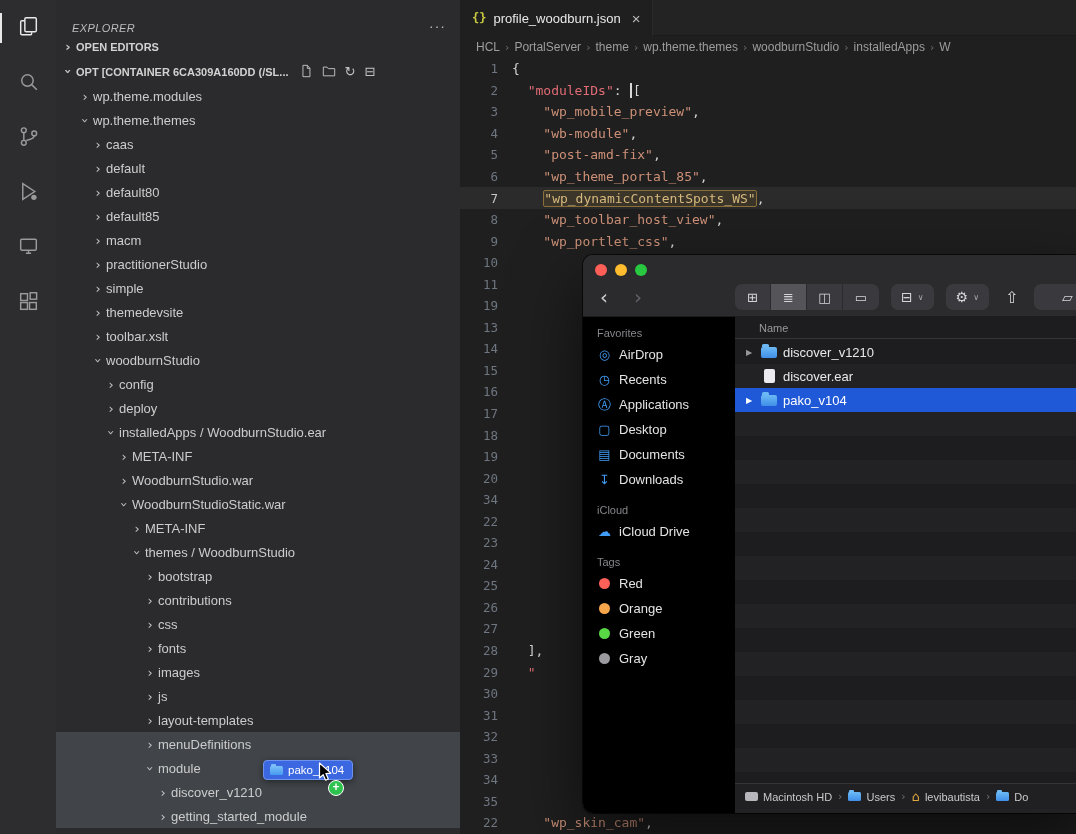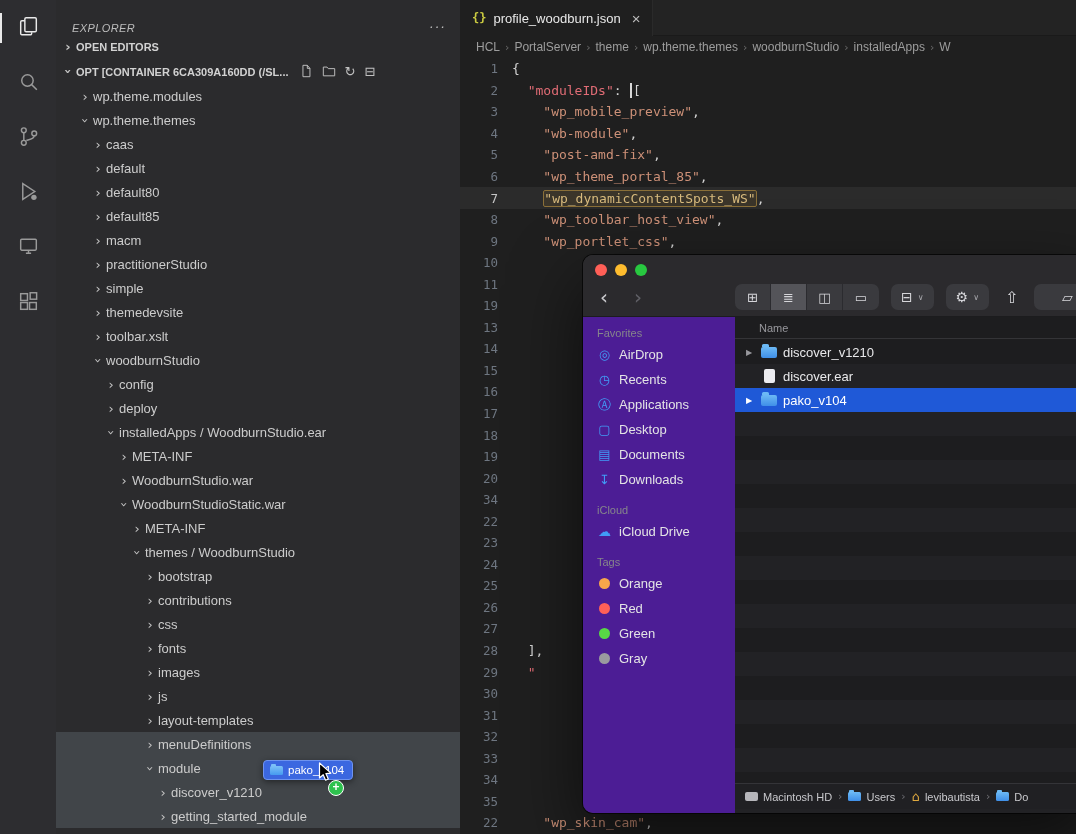--- a/index.html
+++ b/index.html
@@ -94,21 +94,21 @@
   .f-seg-btn{width:36px;display:flex;align-items:center;justify-content:center;color:#d6d6da;
     font-size:13px;border-right:1px solid #2b2b2f;cursor:pointer;}
   .f-seg-btn:last-child{border-right:none;}
   .f-seg-btn.active{background:#545459;}
   .f-btn{height:26px;background:#3a3a3e;border-radius:7px;display:flex;align-items:center;
     justify-content:center;gap:5px;padding:0 10px;color:#d6d6da;font-size:14px;cursor:pointer;}
   .f-chev{font-size:8px;color:#a8a8ad;}
   .f-share{background:none;padding:0 4px;font-size:16px;}
   .f-extra{width:66px;}
   .f-body{display:flex;height:496px;}
-  .f-side{width:152px;flex:none;background:#4c1d95;padding-top:8px;overflow:hidden;}
+  .f-side{width:152px;flex:none;background:#000000;padding-top:8px;overflow:hidden;}
   .f-sec-title{font-size:11px;color:#86868b;margin:12px 0 3px 14px;}
   .f-sec-title:first-child{margin-top:2px;}
   .f-item{height:25px;display:flex;align-items:center;padding-left:13px;font-size:13px;
     color:#e3e3e5;cursor:pointer;white-space:nowrap;}
   .ficon{width:17px;flex:none;text-align:center;color:#419cf7;font-size:13px;margin-right:6px;}
   .f-dot{width:11px;height:11px;border-radius:50%;flex:none;margin:0 9px 0 3px;}
   .f-main{flex:1;background:#1d1d1f;position:relative;overflow:hidden;}
   .f-header{height:22px;border-bottom:1px solid #343437;display:flex;align-items:center;
     padding-left:24px;font-size:11px;color:#98989d;}
   .f-rows{position:absolute;top:23px;left:0;right:0;bottom:0;
@@ -578,26 +578,26 @@
             <span class="ficon glyph">↧</span>
             <span>Downloads</span>
           </div>
           <div class="f-sec-title">iCloud</div>
           <div class="f-item">
             <span class="ficon glyph">☁</span>
             <span>iCloud Drive</span>
           </div>
           <div class="f-sec-title">Tags</div>
           <div class="f-item">
+            <span class="f-dot" style="background: rgb(255, 96, 87);"></span>
+            <span>Red</span>
+          </div>
+          <div class="f-item">
             <span class="f-dot" style="background: rgb(247, 166, 75);"></span>
             <span>Orange</span>
-          </div>
-          <div class="f-item">
-            <span class="f-dot" style="background: rgb(255, 96, 87);"></span>
-            <span>Red</span>
           </div>
           <div class="f-item">
             <span class="f-dot" style="background: rgb(88, 216, 69);"></span>
             <span>Green</span>
           </div>
           <div class="f-item">
             <span class="f-dot" style="background: rgb(154, 154, 159);"></span>
             <span>Gray</span>
           </div>
         </div>

